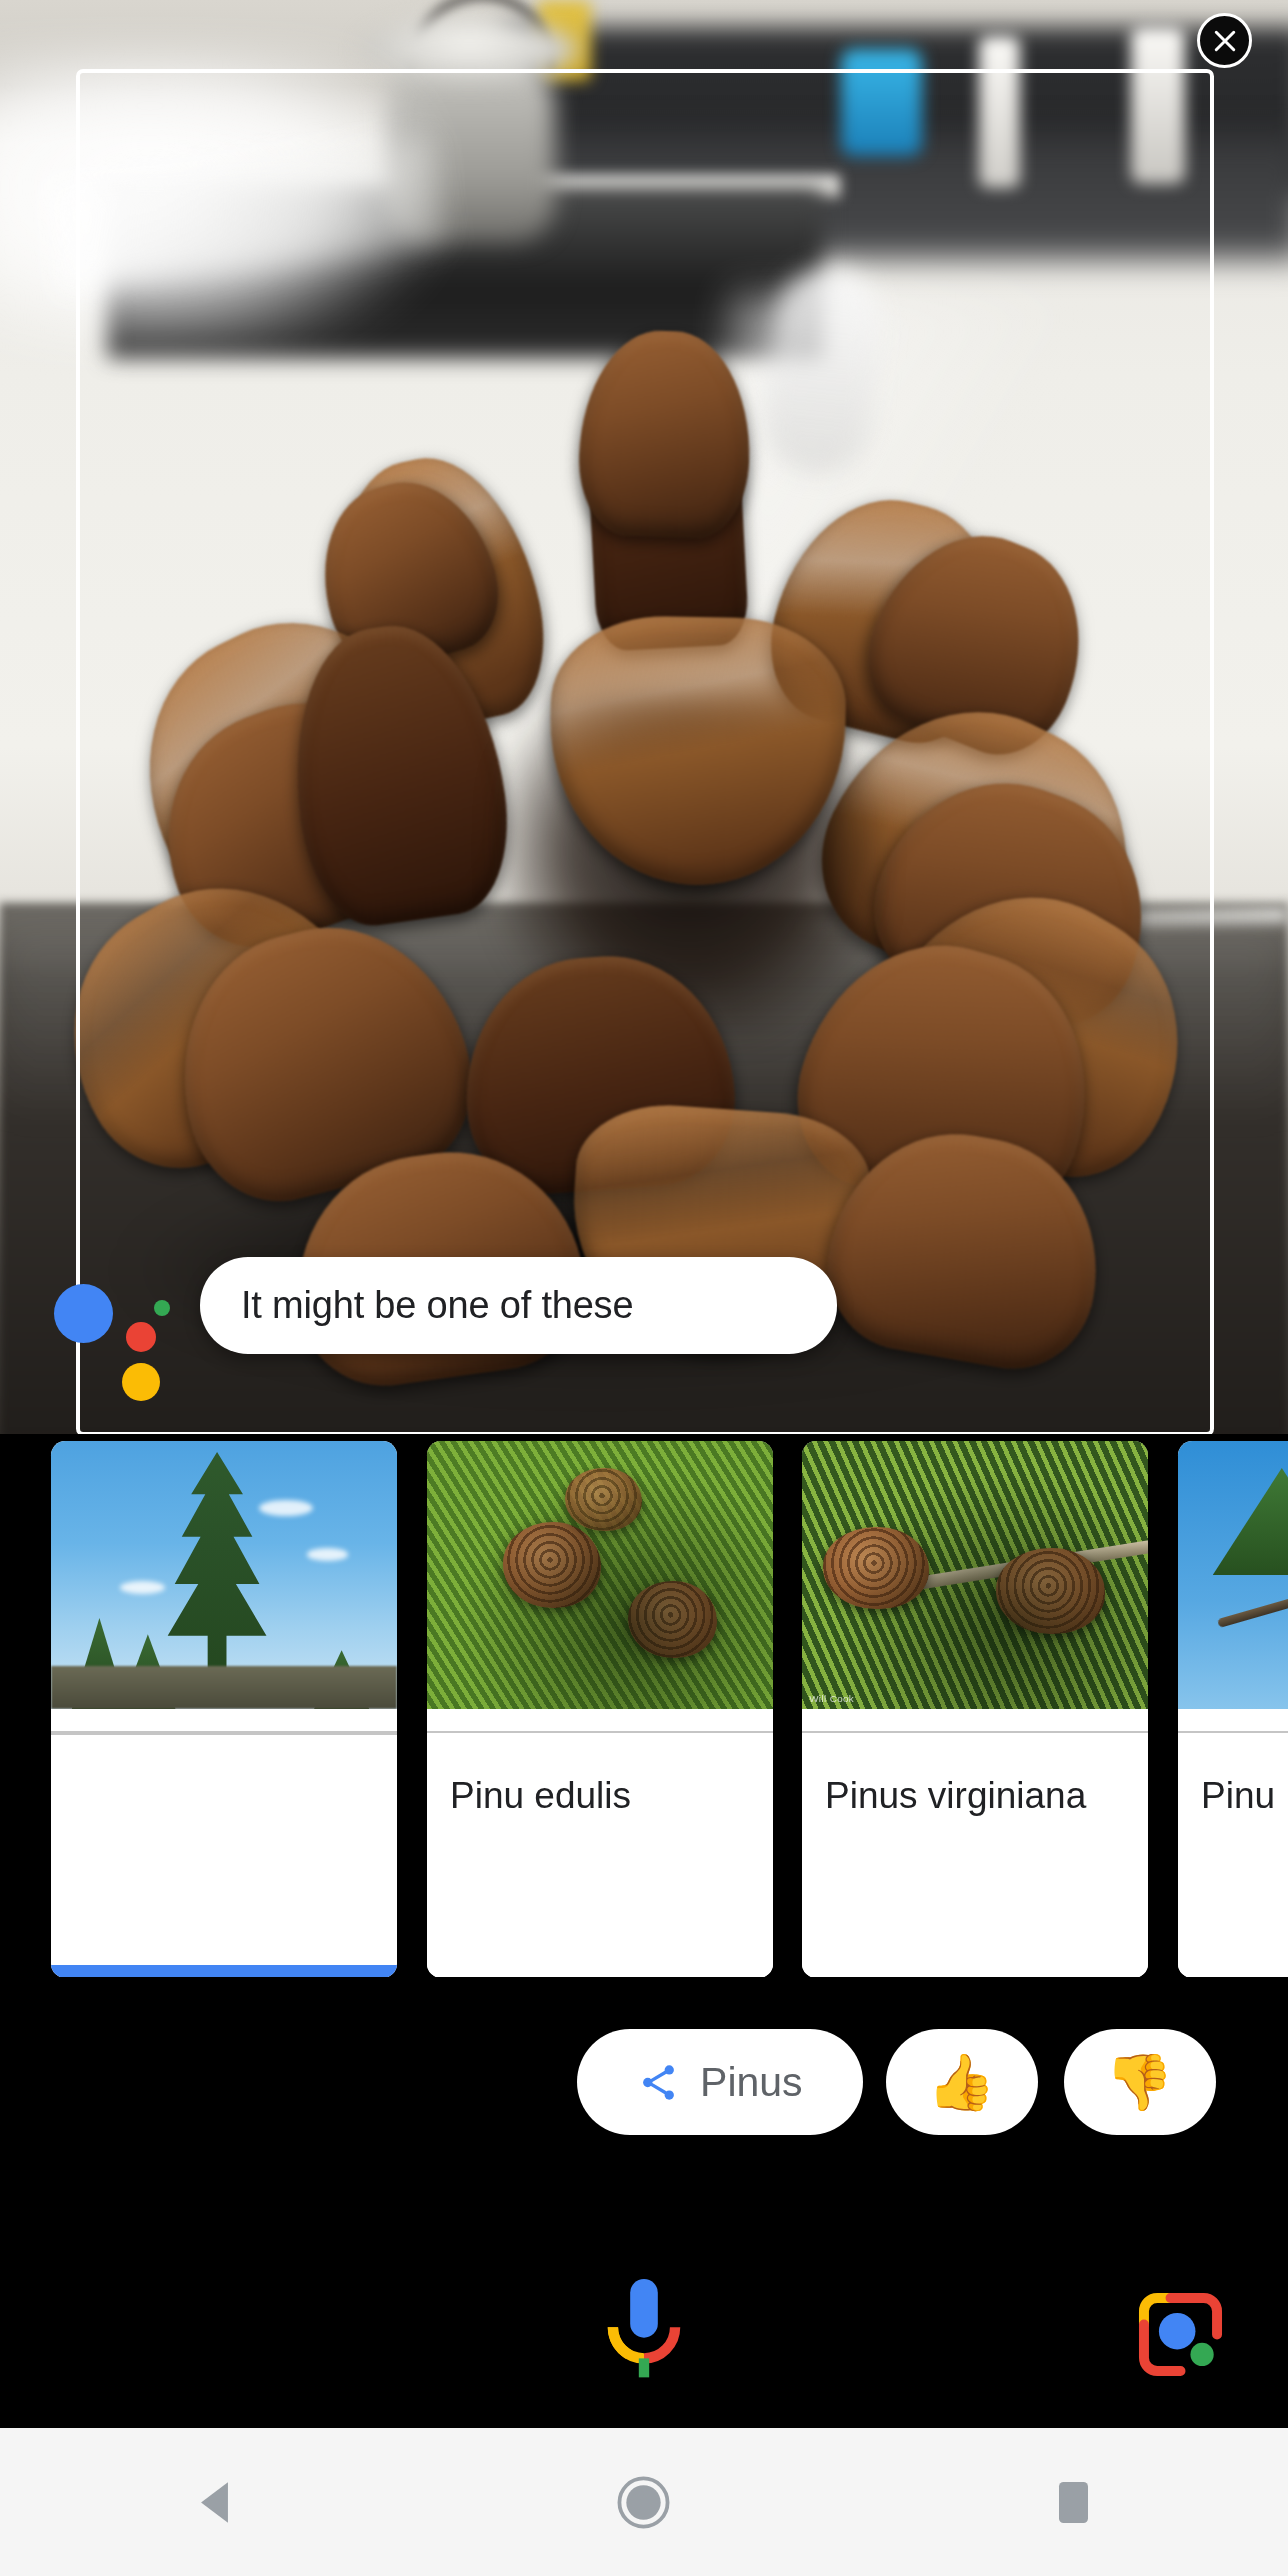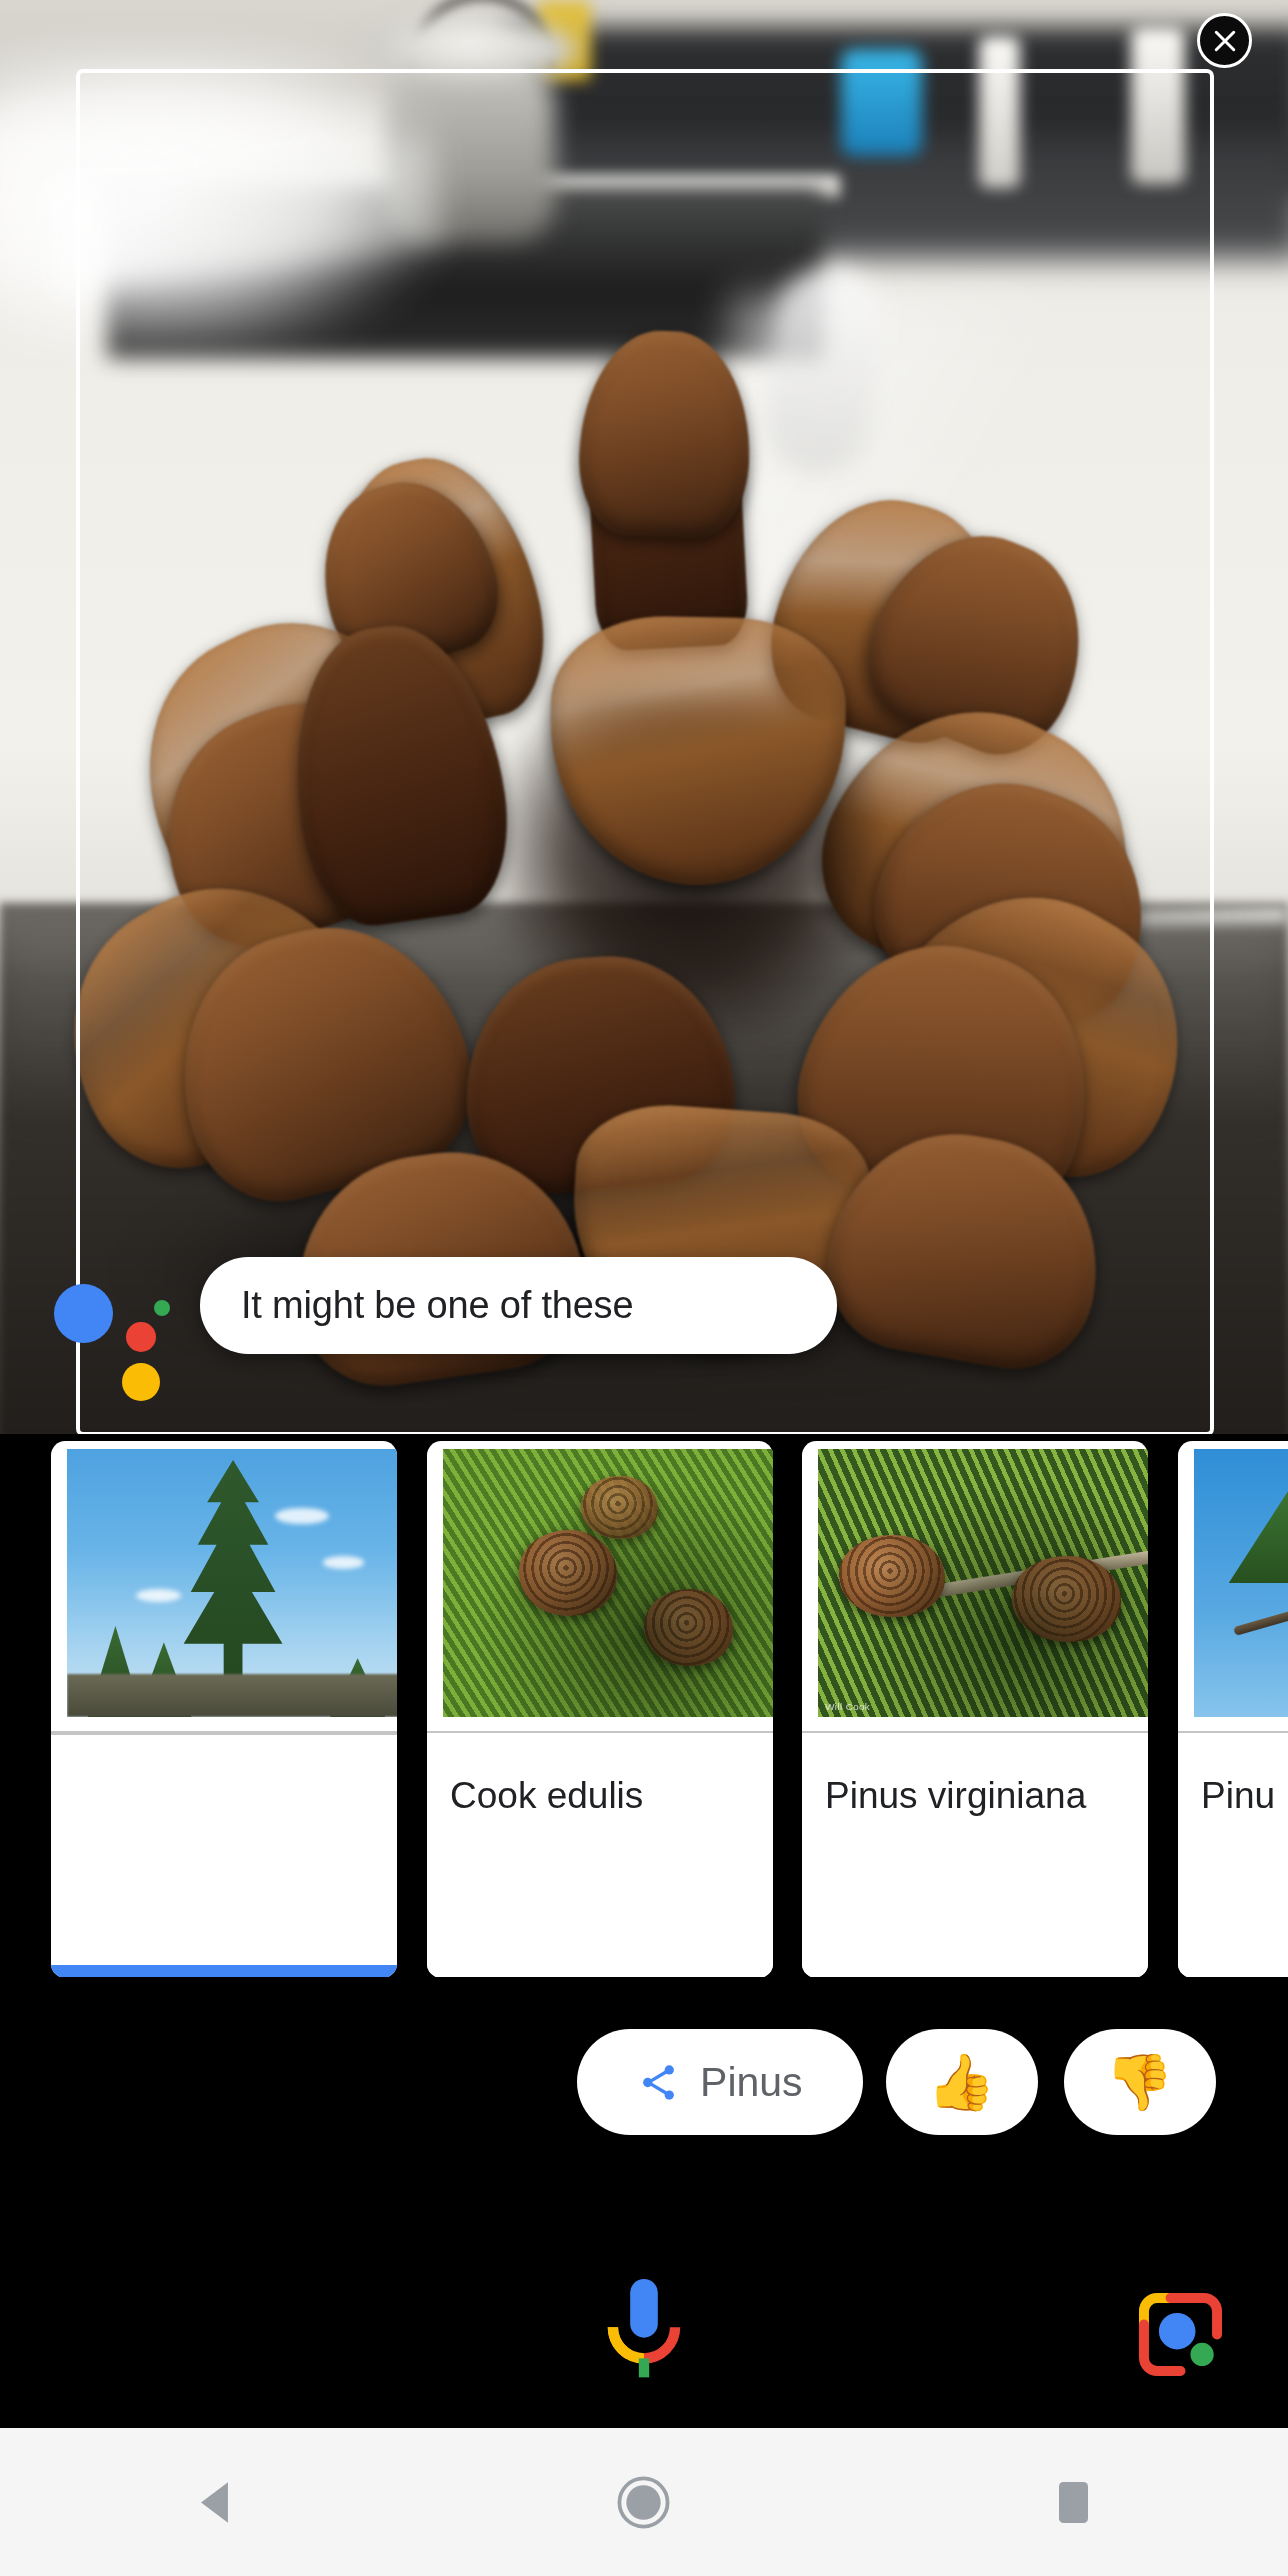--- a/index.html
+++ b/index.html
@@ -184,21 +184,21 @@
 
   
   #cards-strip{
     position:absolute; left:0; top:1434px; width:1288px; height:543px;
     background:#000; overflow:hidden; z-index:15;
   }
   .card{
     position:absolute; top:7.2px; width:346px; height:537px;
     background:#ffffff; border-radius:14.3px; overflow:hidden;
   }
-  .card .thumb{ position:absolute; left:16px; top:0; width:100%; height:268px; overflow:hidden;margin-top:8px; }
+  .card .thumb{ position:absolute; left:0; top:0; width:100%; height:268px; overflow:hidden; }
   .card .label-area{
     position:absolute; left:0; top:292px; right:0; bottom:0; background:#fff;
     padding:41px 23px 0 23px;
   }
   .card .label-area span{
     font-size:37px; line-height:1.18; color:#202124; display:block;
   }
   .card .sel-bar{
     position:absolute; left:0; bottom:0; width:100%; height:13.4px; background:#4285F4;
   }
@@ -403,21 +403,21 @@
   <div class="card" style="left:427px;">
     <div class="thumb">
       <div class="t-needles"></div>
       <div class="t-cone" style="left:22%; top:30%; width:98px; height:86px;"></div>
       <div class="t-cone" style="left:58%; top:52%; width:89px; height:77px;"></div>
       <div class="t-cone" style="left:40%; top:10%; width:77px; height:63px; opacity:.85;"></div>
       <div class="t-ground"></div>
     </div>
     <div class="divider"></div>
     <div class="label-area">
-      <span>Cook edulis</span>
+      <span>Pinu edulis</span>
     </div>
   </div>
 
   <div class="card" style="left:802px;">
     <div class="thumb">
       <div class="t-needles dark"></div>
       <div class="t-branch" style="left:30%; top:44%; width:72%; height:12.5px; transform:rotate(-9deg);"></div>
       <div class="t-cone" style="left:6%;  top:32%; width:106px; height:82px;"></div>
       <div class="t-cone" style="left:56%; top:40%; width:109px; height:86px;"></div>
       <div class="t-ground"></div>

